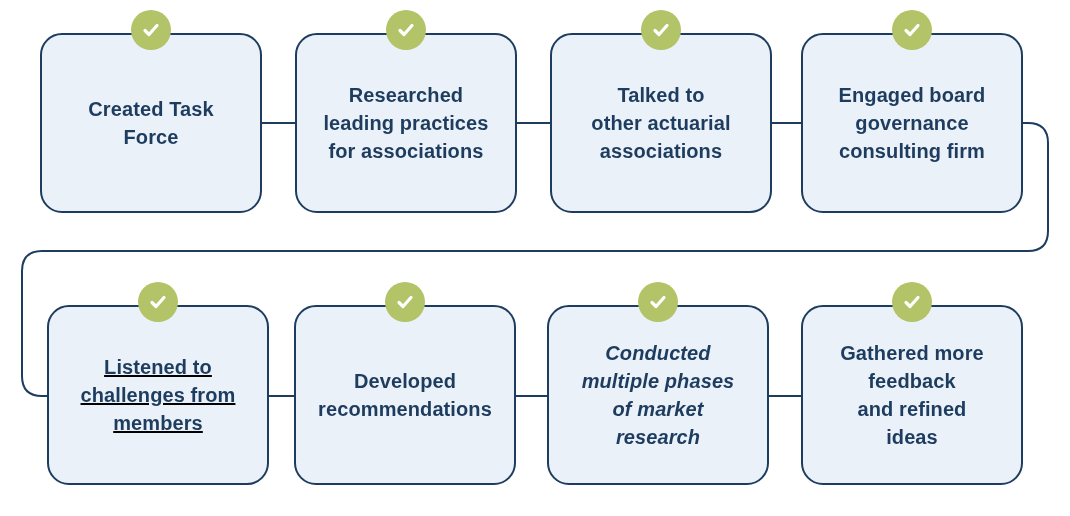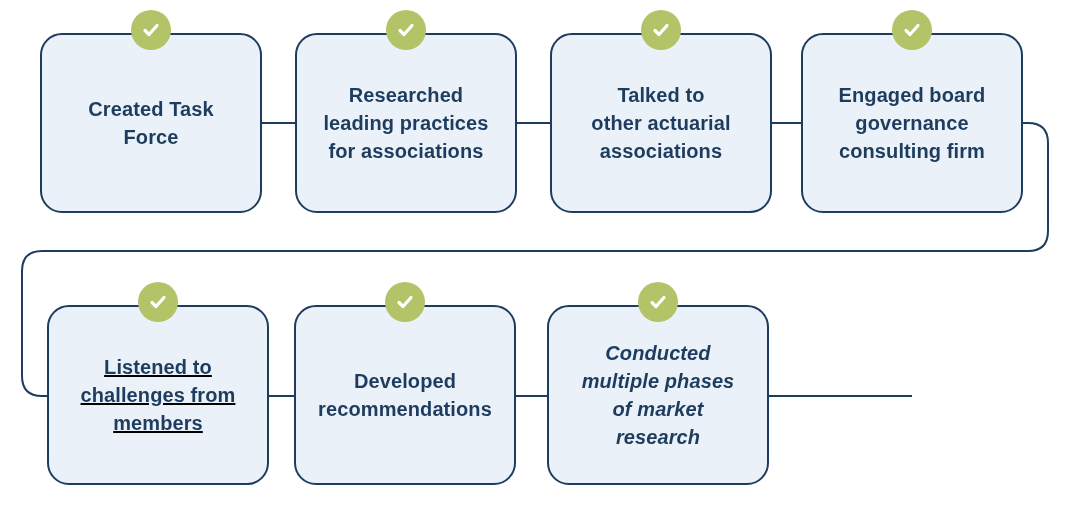--- a/index.html
+++ b/index.html
@@ -149,14 +149,25 @@
       <svg width="24" height="24" viewBox="0 0 24 24">
         <path d="M6 12.5 L10 16.5 L18 7.5" fill="none" stroke="var(--check)" stroke-width="3.2" stroke-linecap="round" stroke-linejoin="round"></path>
       </svg>
     </div>
     <div class="label">Conducted
 multiple phases
 of market
 research</div>
   </div>
 
+  <div class="step p8">
+    <div class="badge">
+      <svg width="24" height="24" viewBox="0 0 24 24">
+        <path d="M6 12.5 L10 16.5 L18 7.5" fill="none" stroke="var(--check)" stroke-width="3.2" stroke-linecap="round" stroke-linejoin="round"></path>
+      </svg>
+    </div>
+    <div class="label">Gathered more
+feedback
+and refined
+ideas</div>
+  </div>
 
 </div>
 
 </body></html>

